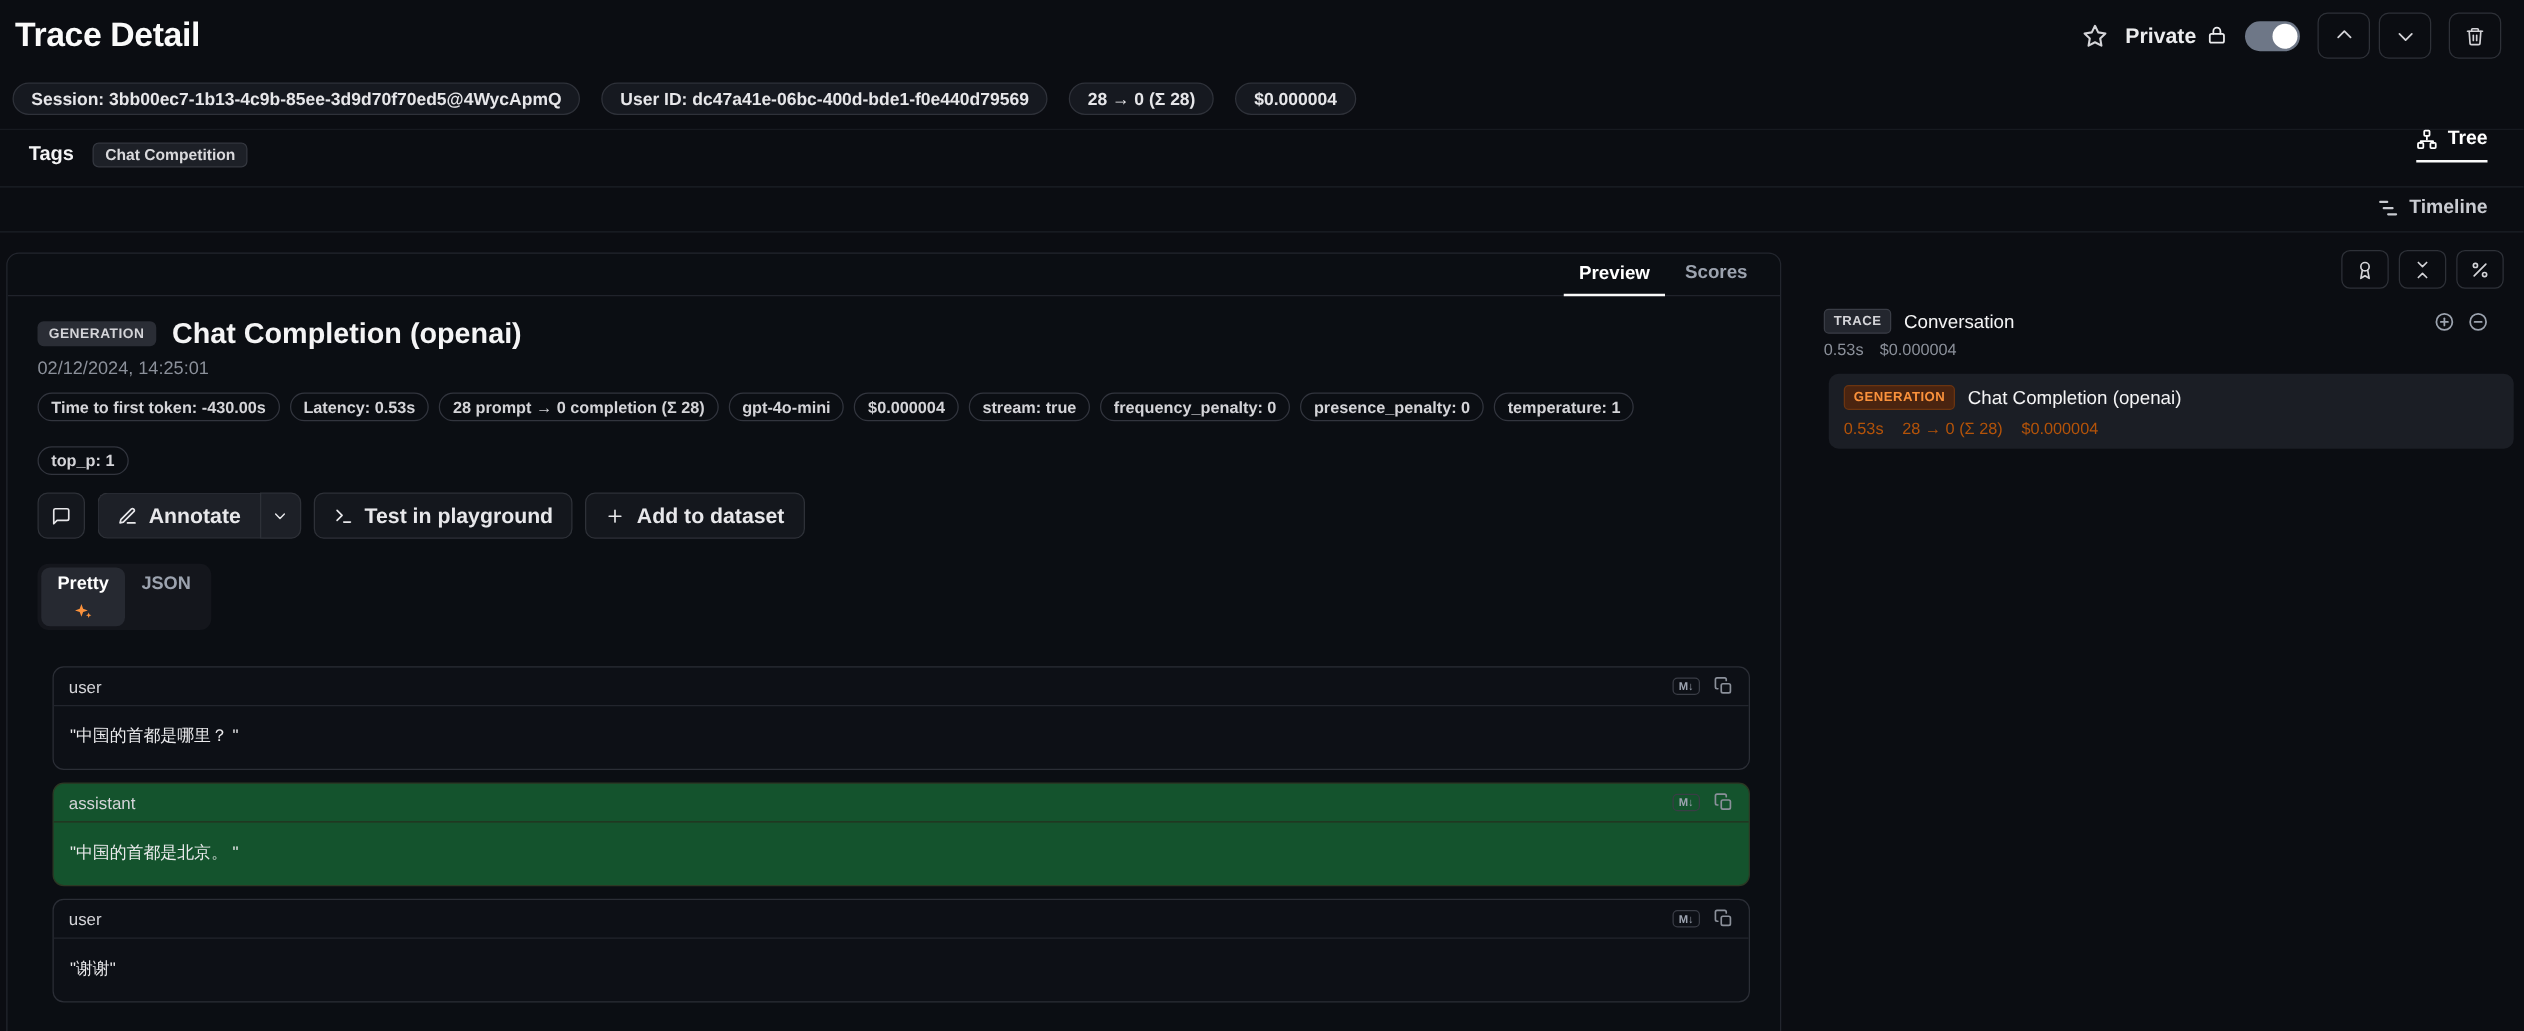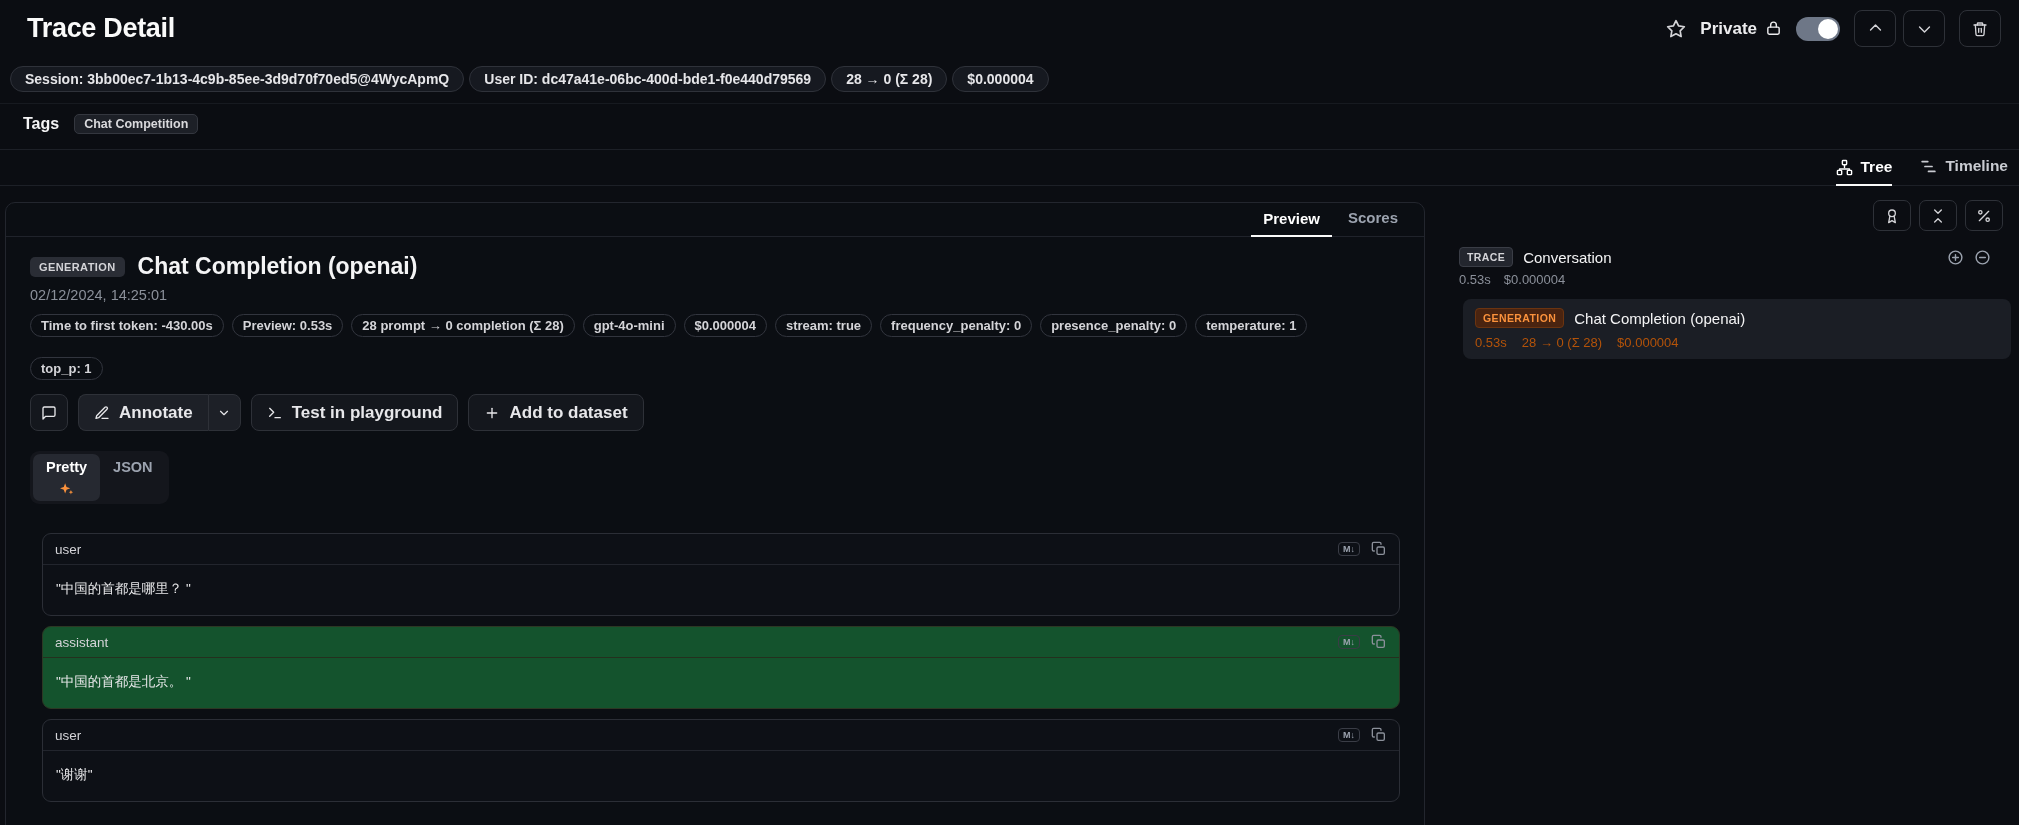--- a/index.html
+++ b/index.html
@@ -7,46 +7,46 @@
     width:2019px; height:825px;
     background:#0b0d12;
     overflow:hidden;
     font-family:"Liberation Sans", sans-serif;
     color:#e4e4e7;
   }
   .page { position:relative; width:2019px; height:825px; }
   svg { display:block; }
 
   
-  .header { display:flex; align-items:center; justify-content:space-between; height:57px; padding:0 18px 0 27px; }
+  .header { display:flex; align-items:center; justify-content:space-between; height:57px; padding:0 18px 0 12px; }
   .page-title { font-size:27px; font-weight:700; color:#fafafa; letter-spacing:-0.3px; }
   .header-right { display:flex; align-items:center; gap:14px; color:#d4d4d8; }
   .ghost-icon { background:none; border:none; color:#d4d4d8; cursor:pointer; display:flex; align-items:center; }
   .private-wrap { display:flex; align-items:center; gap:8px; font-size:17px; font-weight:600; color:#ececee; }
   .toggle { width:44px; height:24px; border-radius:12px; background:#6e7787; position:relative; border:none; cursor:pointer; }
   .toggle .knob { position:absolute; right:2px; top:2px; width:20px; height:20px; border-radius:50%; background:#ffffff; }
   .sq-btn { width:42px; height:37px; border:1px solid #2e3138; border-radius:8px; background:transparent;
             display:flex; align-items:center; justify-content:center; color:#d4d4d8; cursor:pointer; }
   .btn-group { display:flex; gap:7px; }
 
   
-  .meta-row { display:flex; align-items:center; gap:5px; padding:9px 10px 0; }
+  .meta-row { display:flex; align-items:center; gap:17px; padding:9px 10px 0; }
   .chip { background:#161920; border:1px solid #2f323a; border-radius:999px; padding:4px 14px;
           font-size:14px; font-weight:600; color:#e6e6e9; white-space:nowrap; }
 
   
   .tags-row { display:flex; align-items:center; gap:15px; margin-top:11px; padding:10px 23px 15px;
               border-top:1px solid #171a20; border-bottom:1px solid #1d2027; }
   .tags-label { font-size:16px; font-weight:700; color:#f4f4f5; }
   .tag-chip { background:#1d2027; border:1px solid #34373f; border-radius:5px; padding:2px 9px;
               font-size:12.5px; font-weight:600; color:#d9d9dc; cursor:pointer; }
 
   
   .view-tabs { display:flex; justify-content:flex-end; align-items:flex-end; gap:28px;
-               height:36px; padding:0 11px; border-bottom:1px solid #1d2027; }
+               height:36px; padding:0 29px; border-bottom:1px solid #1d2027;flex-direction:column; }
   .view-tab { display:flex; align-items:center; gap:8px; font-size:15.5px; font-weight:600;
               color:#c9cbd1; padding-bottom:8px; border-bottom:2px solid transparent; cursor:pointer; }
   .view-tab.active { color:#ffffff; border-bottom-color:#fafafa; margin-bottom:-1px; }
 
   
   .main-card { position:absolute; left:5px; top:202px; width:1420px; height:650px;
                background:#0b0e13; border:1px solid #23262e; border-radius:10px; overflow:hidden; }
   .card-tabs { display:flex; justify-content:flex-end; align-items:flex-end; gap:4px;
                height:34px; padding:0 14px; border-bottom:1px solid #20232b; }
   .card-tab { font-size:15px; font-weight:600; color:#9ca3af; padding:7px 12px 8px; cursor:pointer;
@@ -215,21 +215,21 @@
     <div class="card-body">
 
       <div class="gen-head">
         <span class="type-badge">GENERATION</span>
         <span class="gen-title">Chat Completion (openai)</span>
       </div>
       <div class="timestamp">02/12/2024, 14:25:01</div>
 
       <div class="pills">
         <span class="pill">Time to first token: -430.00s</span>
-        <span class="pill">Preview: 0.53s</span>
+        <span class="pill">Latency: 0.53s</span>
         <span class="pill">28 prompt → 0 completion (Σ 28)</span>
         <span class="pill">gpt-4o-mini</span>
         <span class="pill">$0.000004</span>
         <span class="pill">stream: true</span>
         <span class="pill">frequency_penalty: 0</span>
         <span class="pill">presence_penalty: 0</span>
         <span class="pill">temperature: 1</span>
         <span class="break"></span>
         <span class="pill">top_p: 1</span>
       </div>

